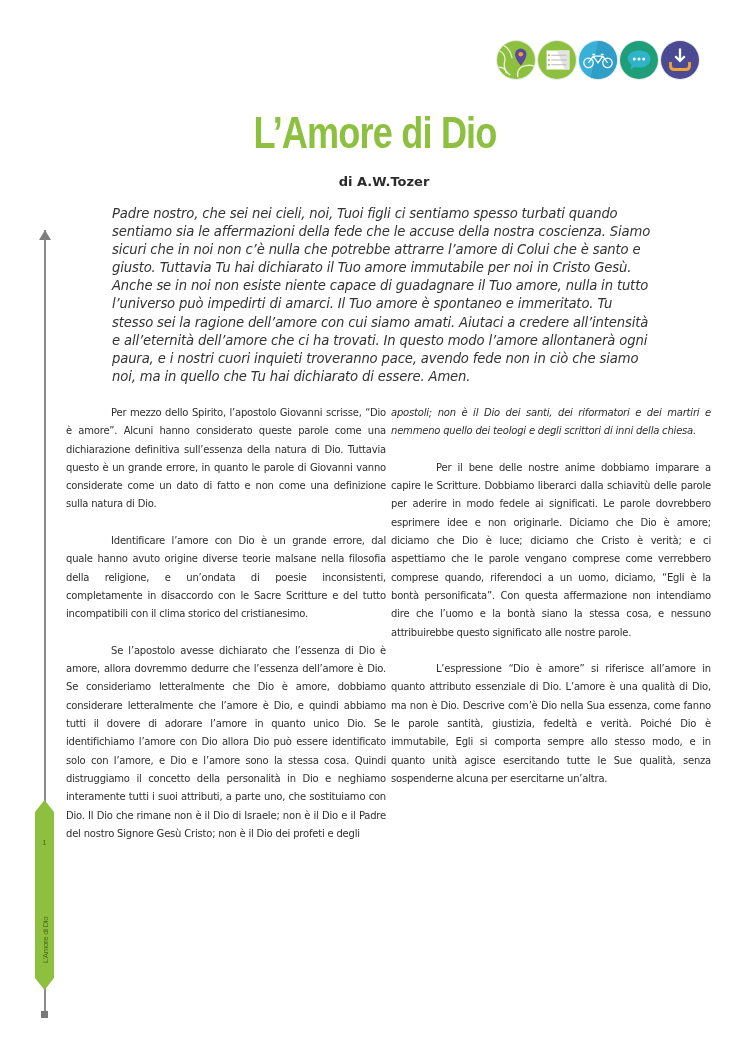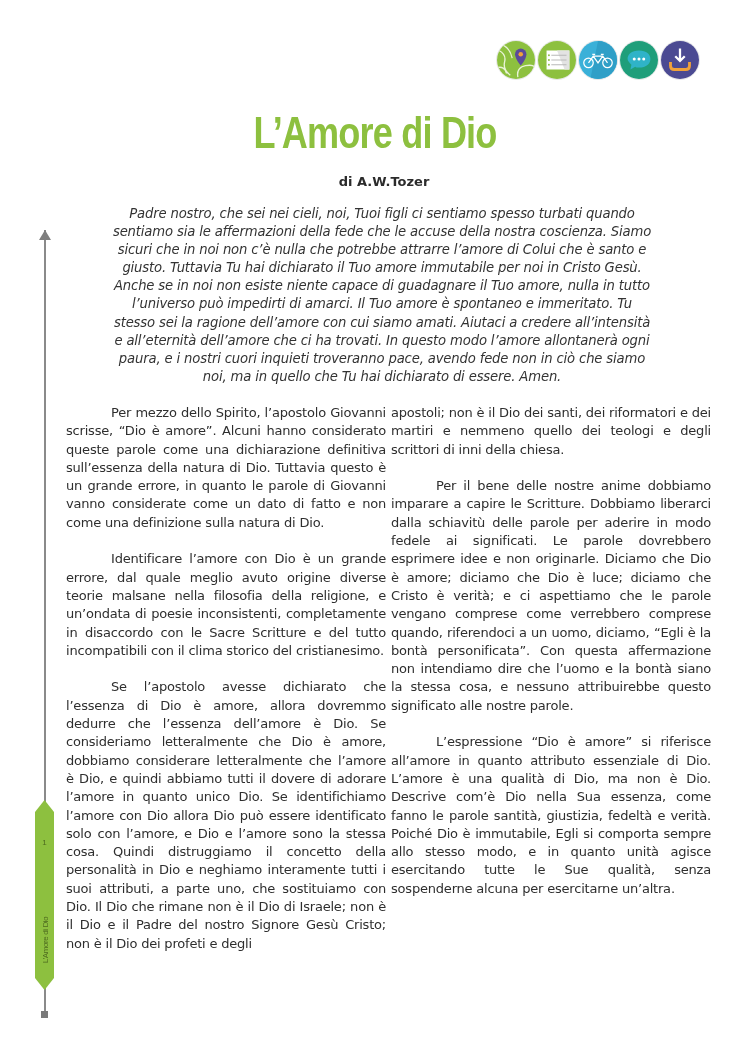--- a/index.html
+++ b/index.html
@@ -10,31 +10,31 @@
   .circ { width: 40px; height: 40px; border-radius: 50%; border: 1.5px solid #e6e6e6;
           box-sizing: border-box; overflow: hidden; position: relative; }
   .circ svg { width: 100%; height: 100%; display: block; }
 
   .title { position: absolute; top: 108px; left: 0; width: 750px; text-align: center;
            font-family: "Liberation Sans", sans-serif; font-weight: bold; font-size: 44px;
            color: #8dc03f; letter-spacing: -1px; transform: scaleX(0.82); transform-origin: center; }
   .author { position: absolute; top: 174px; left: 0; width: 768px; text-align: center;
             font-family: "DejaVu Sans", sans-serif; font-weight: bold; font-size: 13px; color: #2b2b2b; }
 
-  .prayer { position: absolute; top: 205px; left: 112px; width: 540px; text-align: center;
+  .prayer { position: absolute; top: 205px; left: 112px; width: 540px; 
             font-family: "DejaVu Sans", sans-serif; font-style: italic; font-size: 13.2px;
             line-height: 18.1px; color: #333; letter-spacing: -0.15px; }
 
   .col { position: absolute; width: 320px; text-align: justify;
-         font-family: "DejaVu Sans", sans-serif; font-size: 13px; line-height: 18.3px;
+         font-family: "DejaVu Sans", sans-serif; font-size: 10px; line-height: 18.3px;
          color: #2e2e2e; letter-spacing: -0.2px; }
   .col.left { top: 404px; left: 66px; }
   .col.right { top: 404px; left: 391px; }
   .col p { margin: 0 0 18.3px 0; text-indent: 45px; }
-  .col p.cont { text-indent: 0; }
+  .col p.cont { text-indent: 0; font-style: italic; }
   .col p.small-indent { text-indent: 30px; }
 
   .timeline { position: absolute; left: 44px; top: 230px; width: 1.5px; height: 784px; background: #8a8a8a; }
   .arrow-head { position: absolute; left: 39px; top: 230px; width: 0; height: 0;
                 border-left: 6px solid transparent; border-right: 6px solid transparent;
                 border-bottom: 10px solid #7f7f7f; }
   .end-square { position: absolute; left: 41px; top: 1011px; width: 7px; height: 7px; background: #7a7a7a; }
   .marker { position: absolute; left: 35px; top: 800px; width: 19px; height: 190px; }
   .marker svg { width: 100%; height: 100%; display: block; }
   .marker-label { position: absolute; left: 35px; top: 900px; width: 19px; height: 80px; }
@@ -117,20 +117,20 @@
   </svg>
 </div>
 <div class="marker-num">1</div>
 <div class="marker-label">
   <span>L’Amore di Dio</span>
 </div>
 <div class="end-square"></div>
 
 <div class="col left">
   <p>Per mezzo dello Spirito, l’apostolo Giovanni scrisse, “Dio è amore”. Alcuni hanno considerato queste parole come una dichiarazione definitiva sull’essenza della natura di Dio. Tuttavia questo è un grande errore, in quanto le parole di Giovanni vanno considerate come un dato di fatto e non come una definizione sulla natura di Dio.</p>
-  <p>Identificare l’amore con Dio è un grande errore, dal quale meglio avuto origine diverse teorie malsane nella filosofia della religione, e un’ondata di poesie inconsistenti, completamente in disaccordo con le Sacre Scritture e del tutto incompatibili con il clima storico del cristianesimo.</p>
+  <p>Identificare l’amore con Dio è un grande errore, dal quale hanno avuto origine diverse teorie malsane nella filosofia della religione, e un’ondata di poesie inconsistenti, completamente in disaccordo con le Sacre Scritture e del tutto incompatibili con il clima storico del cristianesimo.</p>
   <p>Se l’apostolo avesse dichiarato che l’essenza di Dio è amore, allora dovremmo dedurre che l’essenza dell’amore è Dio. Se consideriamo letteralmente che Dio è amore, dobbiamo considerare letteralmente che l’amore è Dio, e quindi abbiamo tutti il dovere di adorare l’amore in quanto unico Dio. Se identifichiamo l’amore con Dio allora Dio può essere identificato solo con l’amore, e Dio e l’amore sono la stessa cosa. Quindi distruggiamo il concetto della personalità in Dio e neghiamo interamente tutti i suoi attributi, a parte uno, che sostituiamo con Dio. Il Dio che rimane non è il Dio di Israele; non è il Dio e il Padre del nostro Signore Gesù Cristo; non è il Dio dei profeti e degli</p>
 </div>
 <div class="col right">
   <p class="cont">apostoli; non è il Dio dei santi, dei riformatori e dei martiri e nemmeno quello dei teologi e degli scrittori di inni della chiesa.</p>
   <p>Per il bene delle nostre anime dobbiamo imparare a capire le Scritture. Dobbiamo liberarci dalla schiavitù delle parole per aderire in modo fedele ai significati. Le parole dovrebbero esprimere idee e non originarle. Diciamo che Dio è amore; diciamo che Dio è luce; diciamo che Cristo è verità; e ci aspettiamo che le parole vengano comprese come verrebbero comprese quando, riferendoci a un uomo, diciamo, “Egli è la bontà personificata”. Con questa affermazione non intendiamo dire che l’uomo e la bontà siano la stessa cosa, e nessuno attribuirebbe questo significato alle nostre parole.</p>
   <p>L’espressione “Dio è amore” si riferisce all’amore in quanto attributo essenziale di Dio. L’amore è una qualità di Dio, ma non è Dio. Descrive com’è Dio nella Sua essenza, come fanno le parole santità, giustizia, fedeltà e verità. Poiché Dio è immutabile, Egli si comporta sempre allo stesso modo, e in quanto unità agisce esercitando tutte le Sue qualità, senza sospenderne alcuna per esercitarne un’altra.</p>
 </div>
 
 </body></html>

